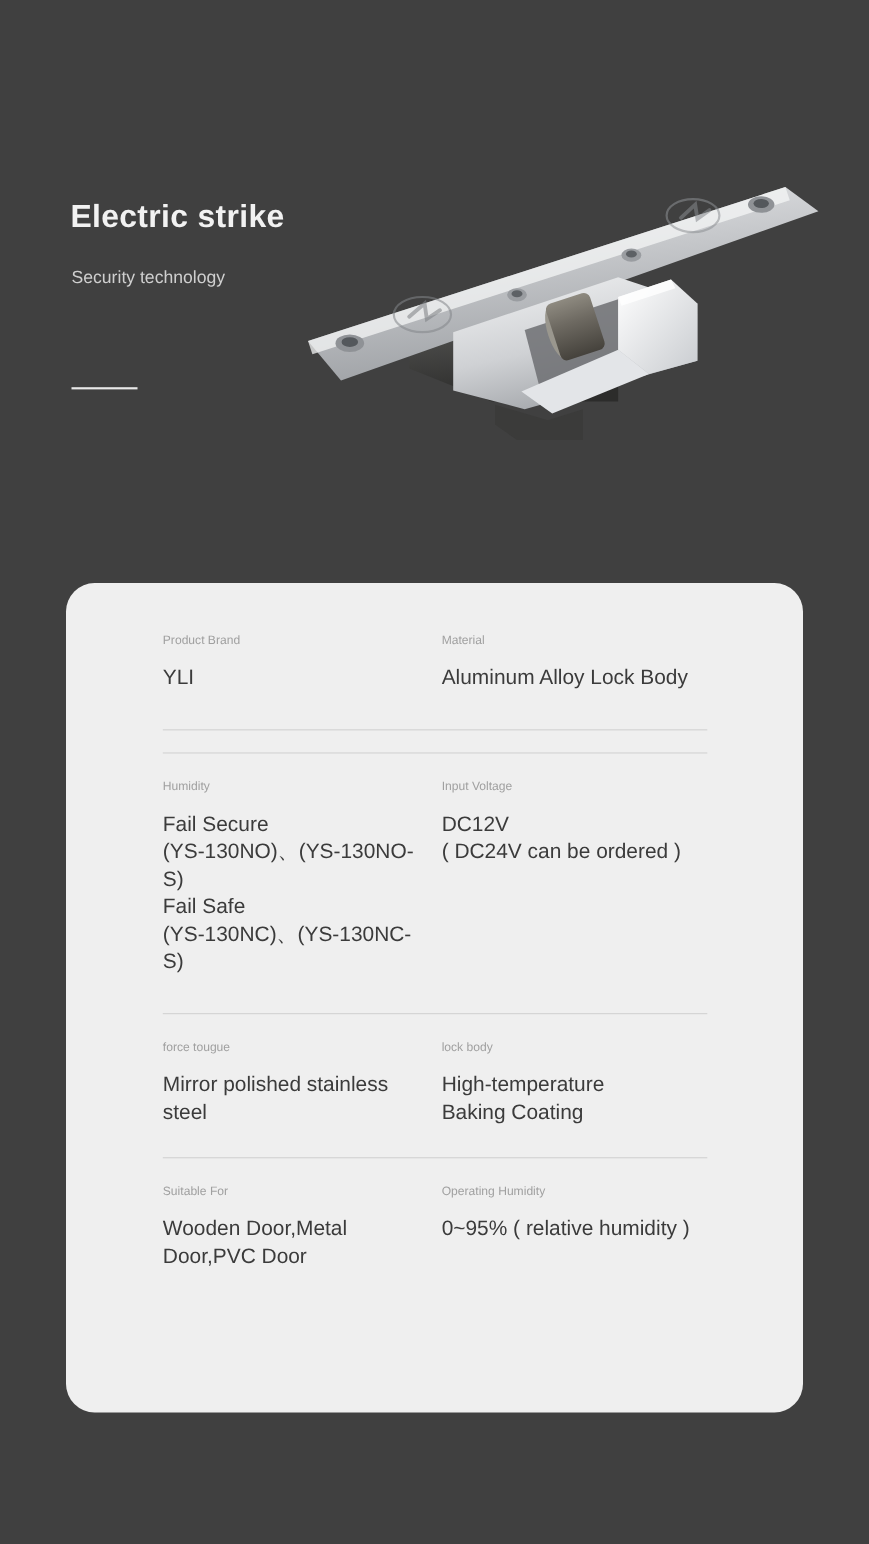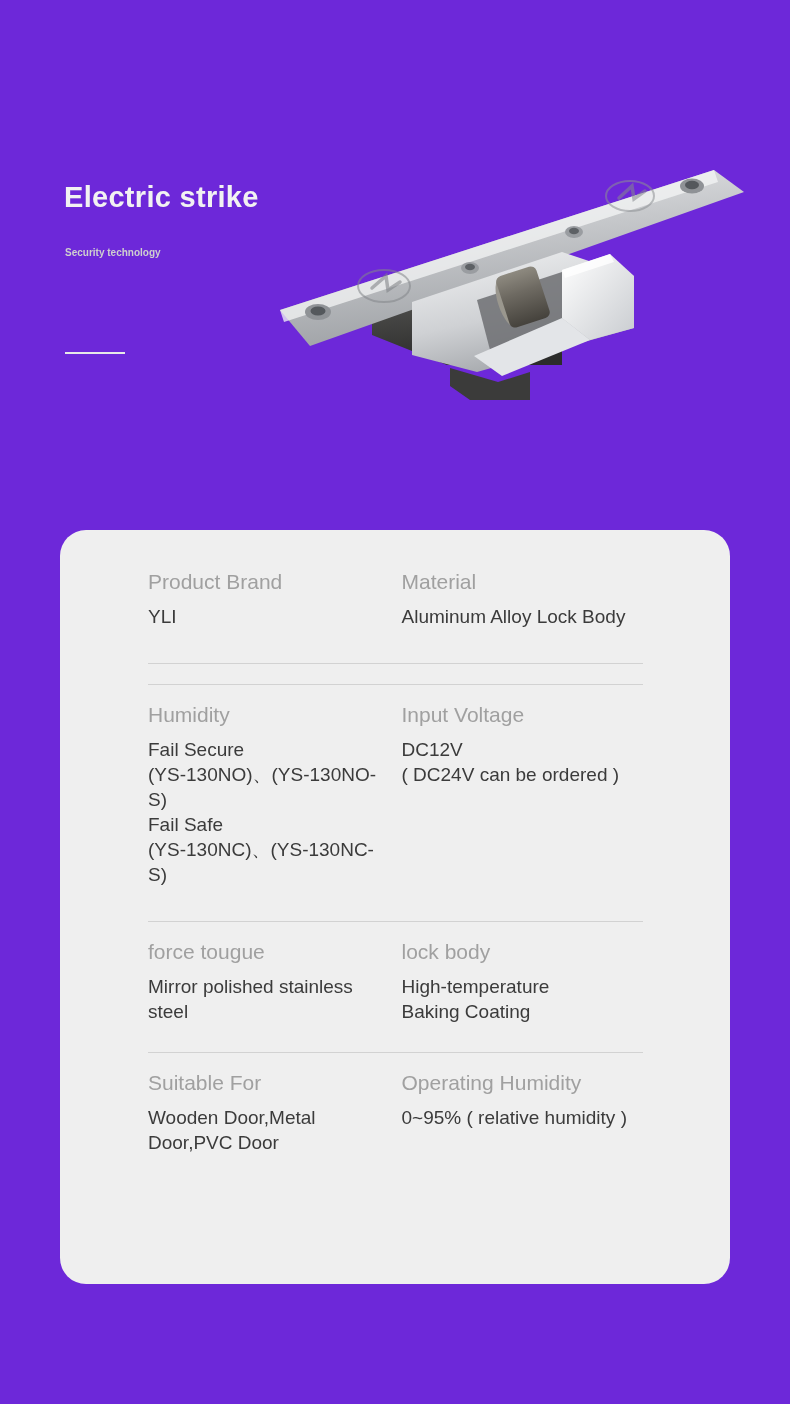--- a/index.html
+++ b/index.html
@@ -7,21 +7,21 @@
     width: 790px;
     height: 1404px;
     background: #0a0a0a;
     font-family: "Liberation Sans", sans-serif;
     overflow: hidden;
   }
   .page {
     position: relative;
     width: 790px;
     height: 1404px;
-    background: #6d28d9;
+    background: #404040;
     overflow: hidden;
   }
 
   
   .hero {
     position: relative;
     height: 520px;
   }
   .hero-title {
     position: absolute;
@@ -30,24 +30,24 @@
     font-size: 29px;
     font-weight: bold;
     color: #f2f2f2;
     letter-spacing: 0.3px;
     line-height: 1;
   }
   .hero-sub {
     position: absolute;
     left: 65px;
     top: 243px;
-    font-size: 10px;
+    font-size: 16px;
     color: #cfcfcf;
     line-height: 19px;
-    font-weight: 700;
+    font-weight: 400;
   }
   .hero-rule {
     position: absolute;
     left: 65px;
     top: 352px;
     width: 60px;
     height: 2px;
     background: #e8e8e8;
   }
 
@@ -85,21 +85,21 @@
     padding-right: 10px;
   }
   .spec-row .col.right { padding-left: 6px; }
   .divider {
     height: 1px;
     background: #d2d2d2;
     width: 100%;
     margin-bottom: 20px;
   }
   .lbl {
-    font-size: 21px;
+    font-size: 11px;
     color: #a0a0a0;
     line-height: 20px;
     margin-bottom: 12px;
     font-weight: 400;
   }
   .val {
     font-size: 19px;
     color: #3b3b3b;
     line-height: 25px;
     font-weight: 400;

